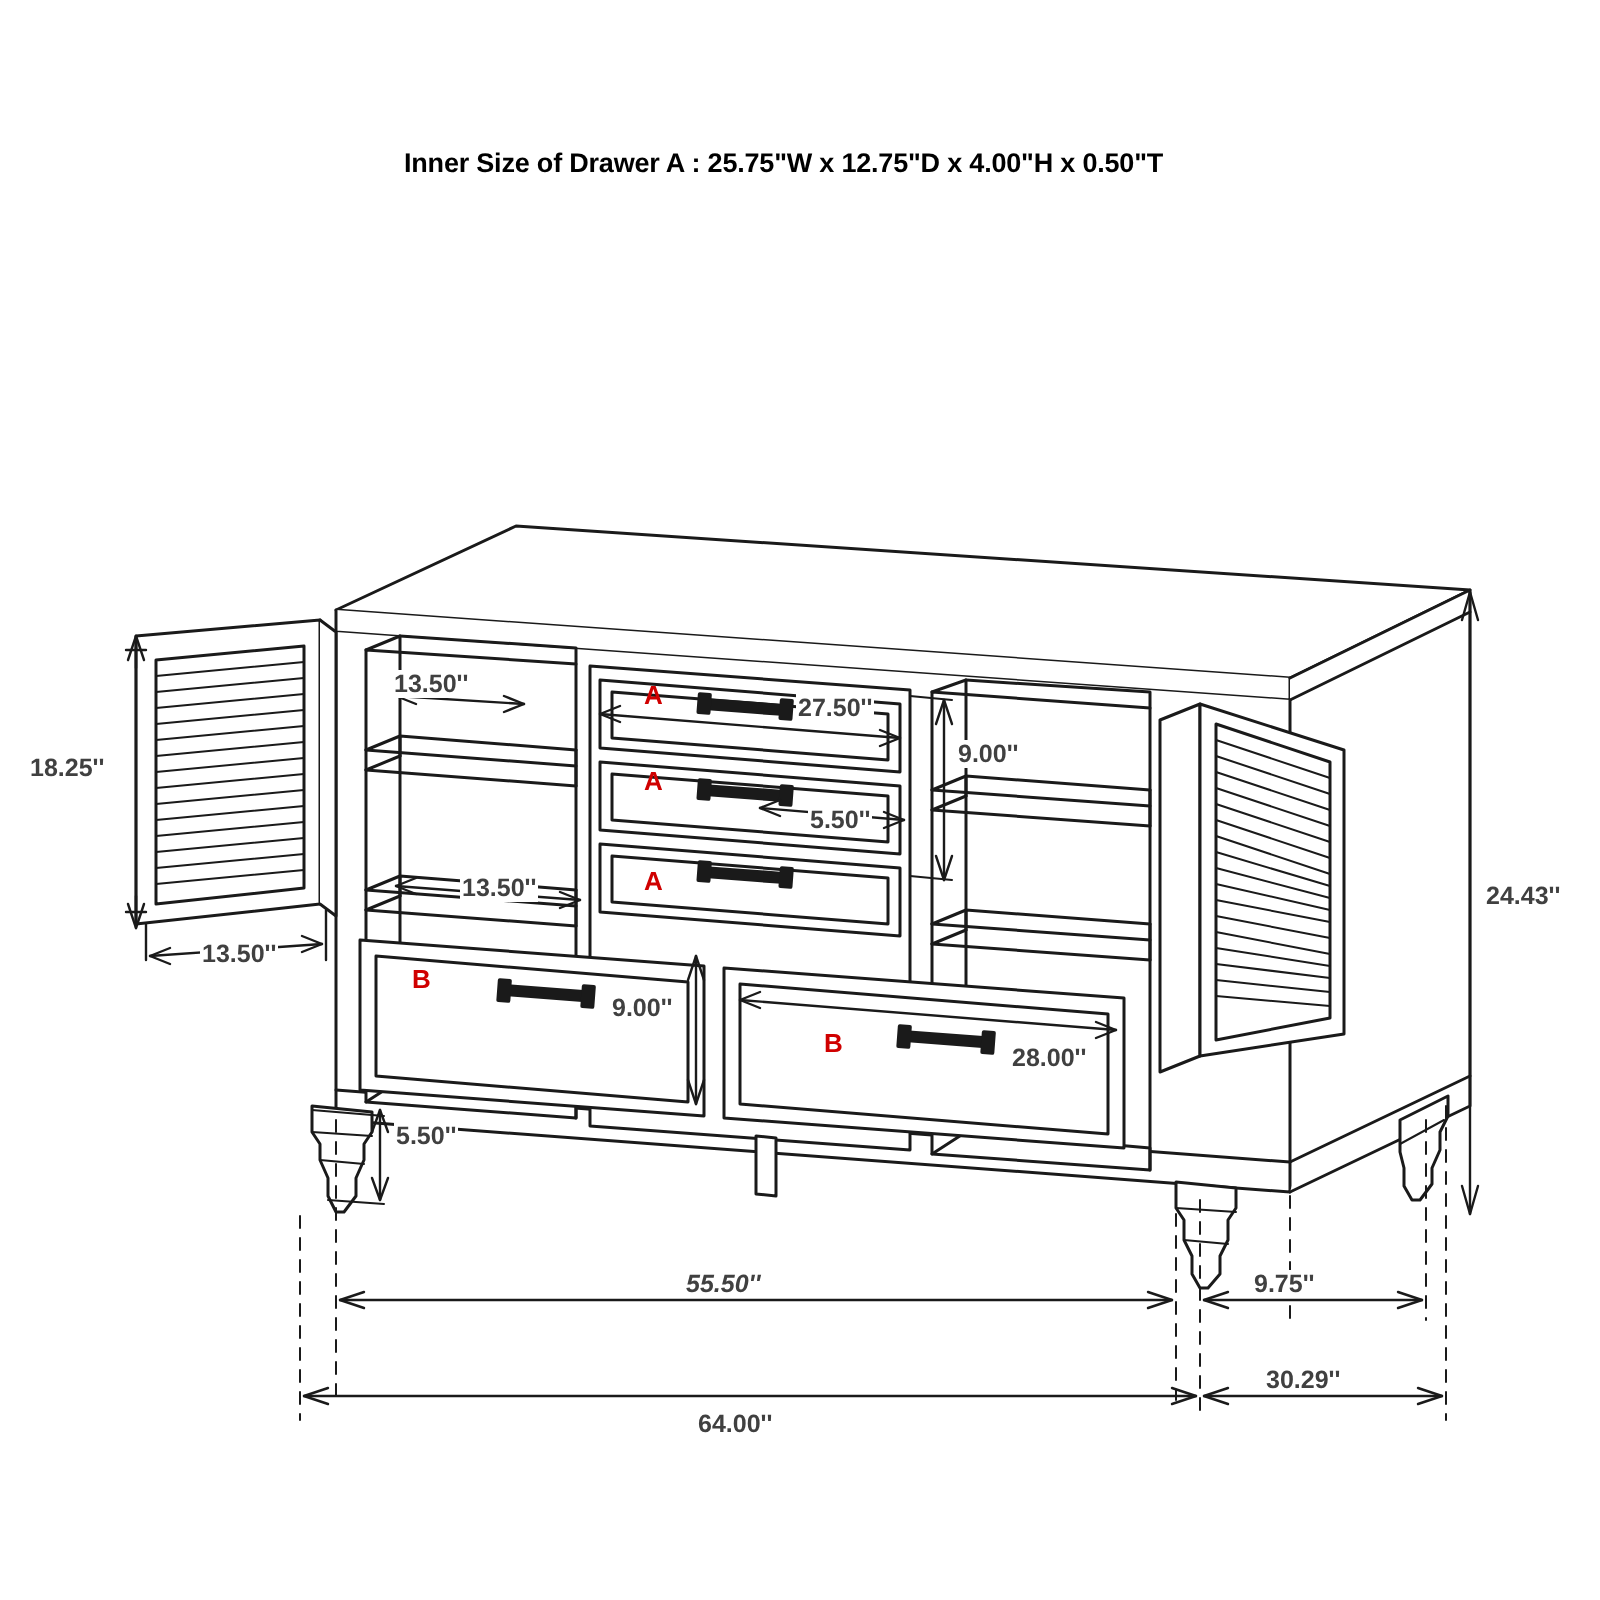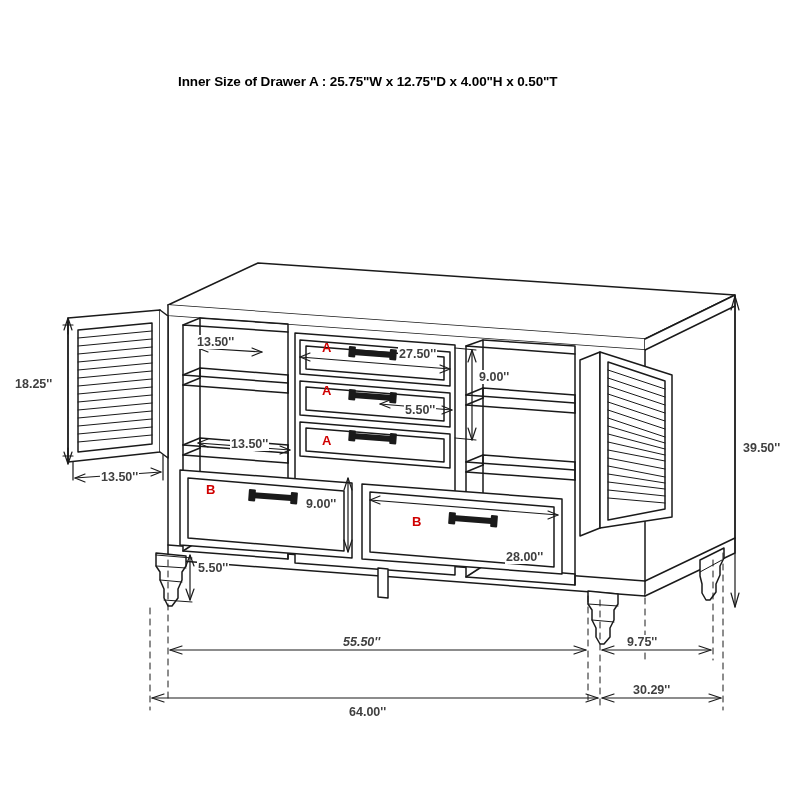--- a/index.html
+++ b/index.html
@@ -20,20 +20,21 @@
     width: 800px;
     height: 800px;
   }
   .spec-line {
     position: absolute;
     font-size: 13.5px;
     font-weight: bold;
     color: #000000;
     white-space: nowrap;
     letter-spacing: -0.1px;
+    margin-left: 24px;
   }
   #spec1 { left: 178px; top: 74px; }
   #spec2 { left: 178px; top: 95px; }
 
   svg.drawing {
     position: absolute;
     left: 0;
     top: 0;
     width: 800px;
     height: 800px;
@@ -308,21 +309,21 @@
   <div class="drawer-tag" style="left:412px; top:515px;">B</div>
 
   <div class="dim-label" style="left:14px; top:377px;">18.25''</div>
   <div class="dim-label" style="left:196px; top:335px;">13.50''</div>
   <div class="dim-label" style="left:230px; top:437px;">13.50''</div>
   <div class="dim-label" style="left:100px; top:470px;">13.50''</div>
   <div class="dim-label" style="left:398px; top:347px;">27.50''</div>
   <div class="dim-label" style="left:404px; top:403px;">5.50''</div>
   <div class="dim-label" style="left:478px; top:370px;">9.00''</div>
   <div class="dim-label" style="left:305px; top:497px;">9.00''</div>
-  <div class="dim-label" style="left:505px; top:550px;">28.00''</div>
+  <div class="dim-label" style="left:505px; top:522px;">28.00''</div>
   <div class="dim-label" style="left:197px; top:561px;">5.50''</div>
-  <div class="dim-label" style="left:742px; top:441px;">39.50''</div>
+  <div class="dim-label" style="left:742px; top:441px;">24.43''</div>
   <div class="dim-label" style="left:342px; top:635px;font-style:italic;">55.50''</div>
   <div class="dim-label" style="left:626px; top:635px;">9.75''</div>
   <div class="dim-label" style="left:348px; top:705px;">64.00''</div>
   <div class="dim-label" style="left:632px; top:683px;">30.29''</div>
 
 </div>
 
 </body></html>

